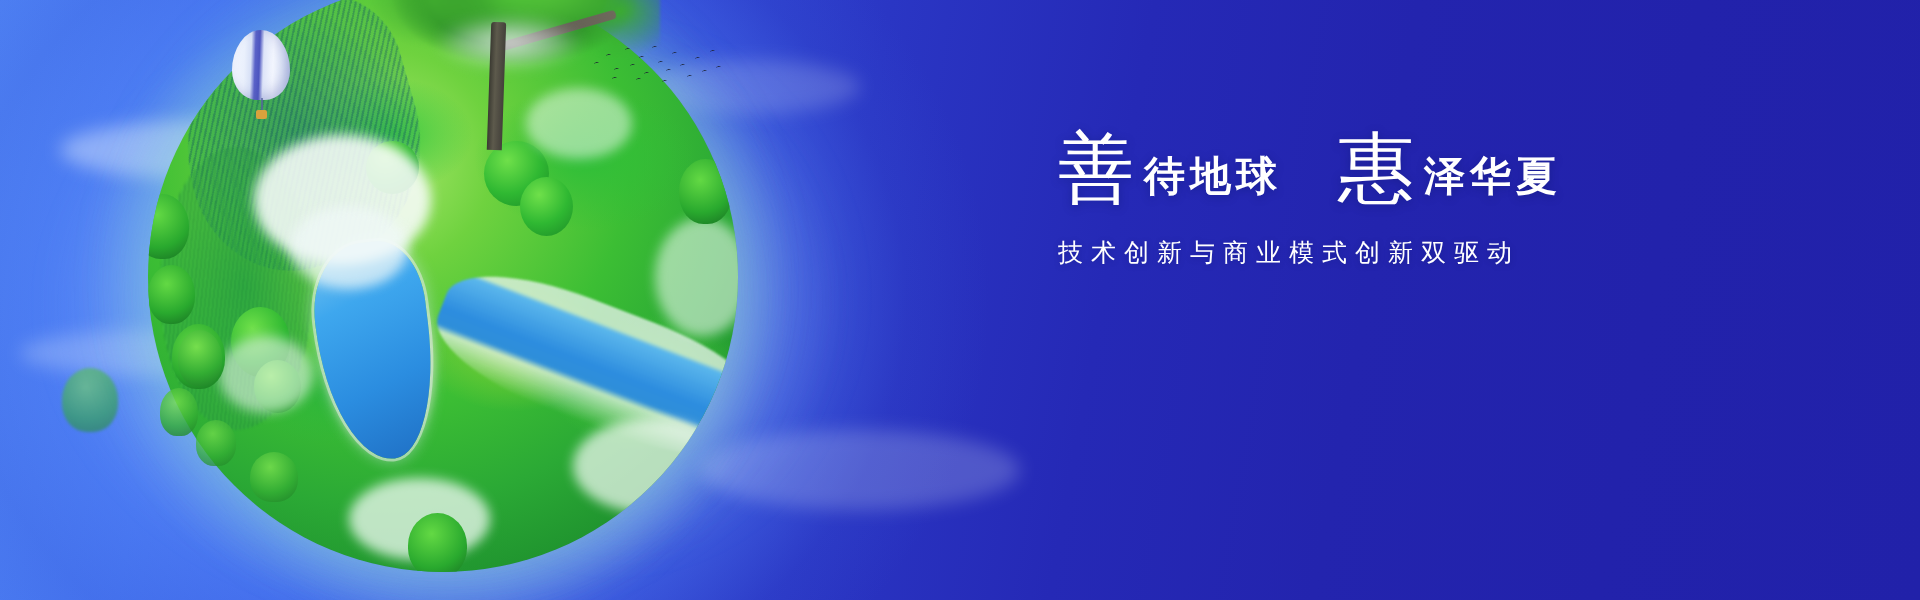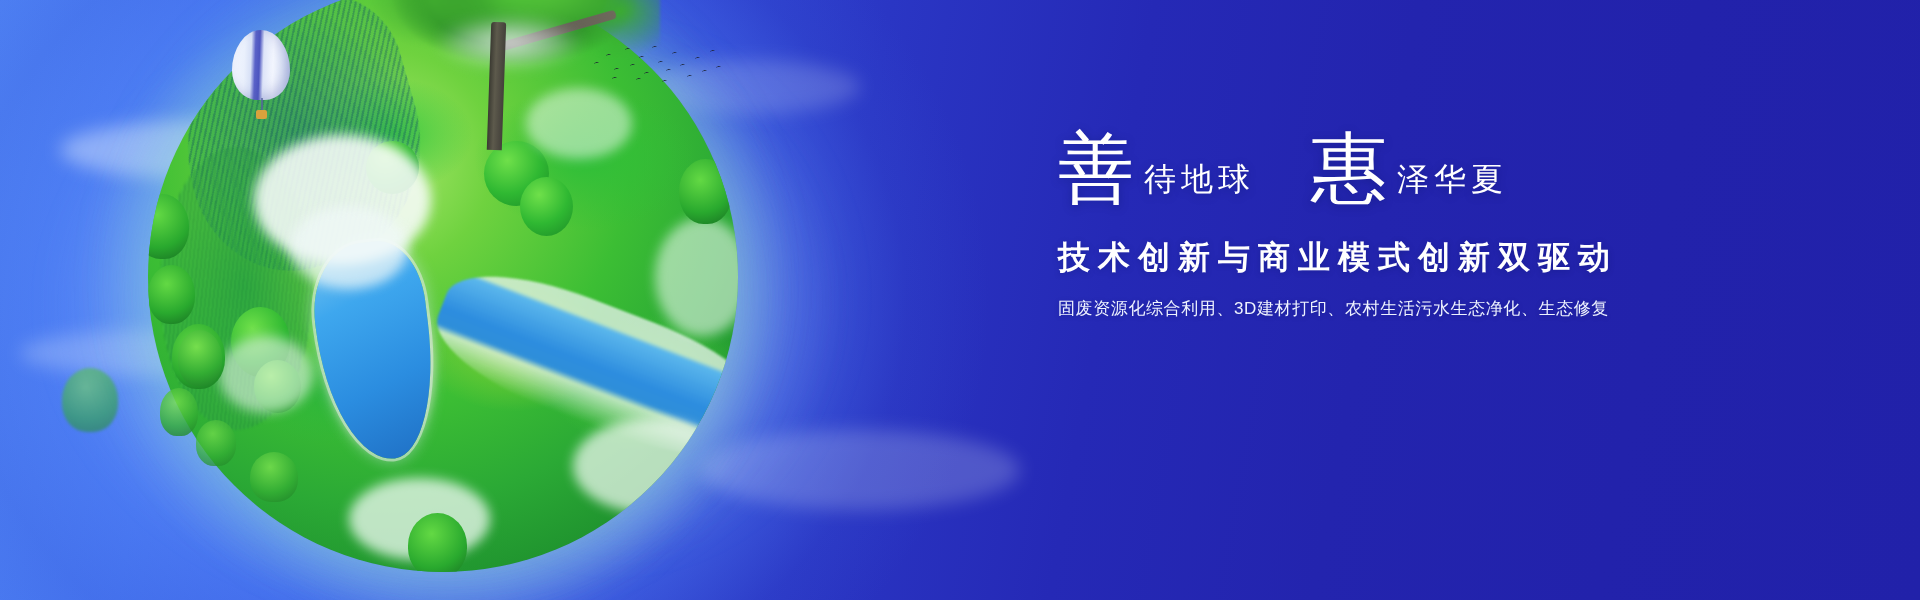--- a/index.html
+++ b/index.html
@@ -255,31 +255,31 @@
   .big {
     font-family:"Liberation Serif","DejaVu Serif",serif;
     font-size:76px; line-height:1;
     font-weight:400;
     letter-spacing:0;
     text-shadow:0 2px 10px rgba(10,20,90,.35);
     position:relative; top:4px;
   }
   .small {
     font-family:"Liberation Serif","DejaVu Serif",serif;
-    font-size:32px; line-height:1; font-weight:400;
+    font-size:41px; line-height:1; font-weight:700;
     letter-spacing:5px;
     margin-left:10px;
     text-shadow:0 2px 8px rgba(10,20,90,.35);
   }
 
   #subtitle {
     margin-top:26px;
-    font-size:32px;
+    font-size:25px;
     letter-spacing:8px;
-    font-weight:700;
+    font-weight:400;
     color:#fff;
     text-shadow:0 1px 6px rgba(10,20,90,.30);
   }
 
   #desc {
     margin-top:17px;
     font-size:17px;
     letter-spacing:.6px;
     color:#eef2ff;
     text-shadow:0 1px 5px rgba(10,20,90,.30);
@@ -397,17 +397,16 @@
         <span class="small">待地球</span>
       </span>
       <span class="phrase">
         <span class="big">惠</span>
         <span class="small">泽华夏</span>
       </span>
     </div>
 
     <div id="subtitle">技术创新与商业模式创新双驱动</div>
 
-    <div id="desc">固废资源化综合利用、3D建材打印、农村生活污水生态净化、生态修复</div>
 
 
   </div>
 </div>
 
 </body></html>

